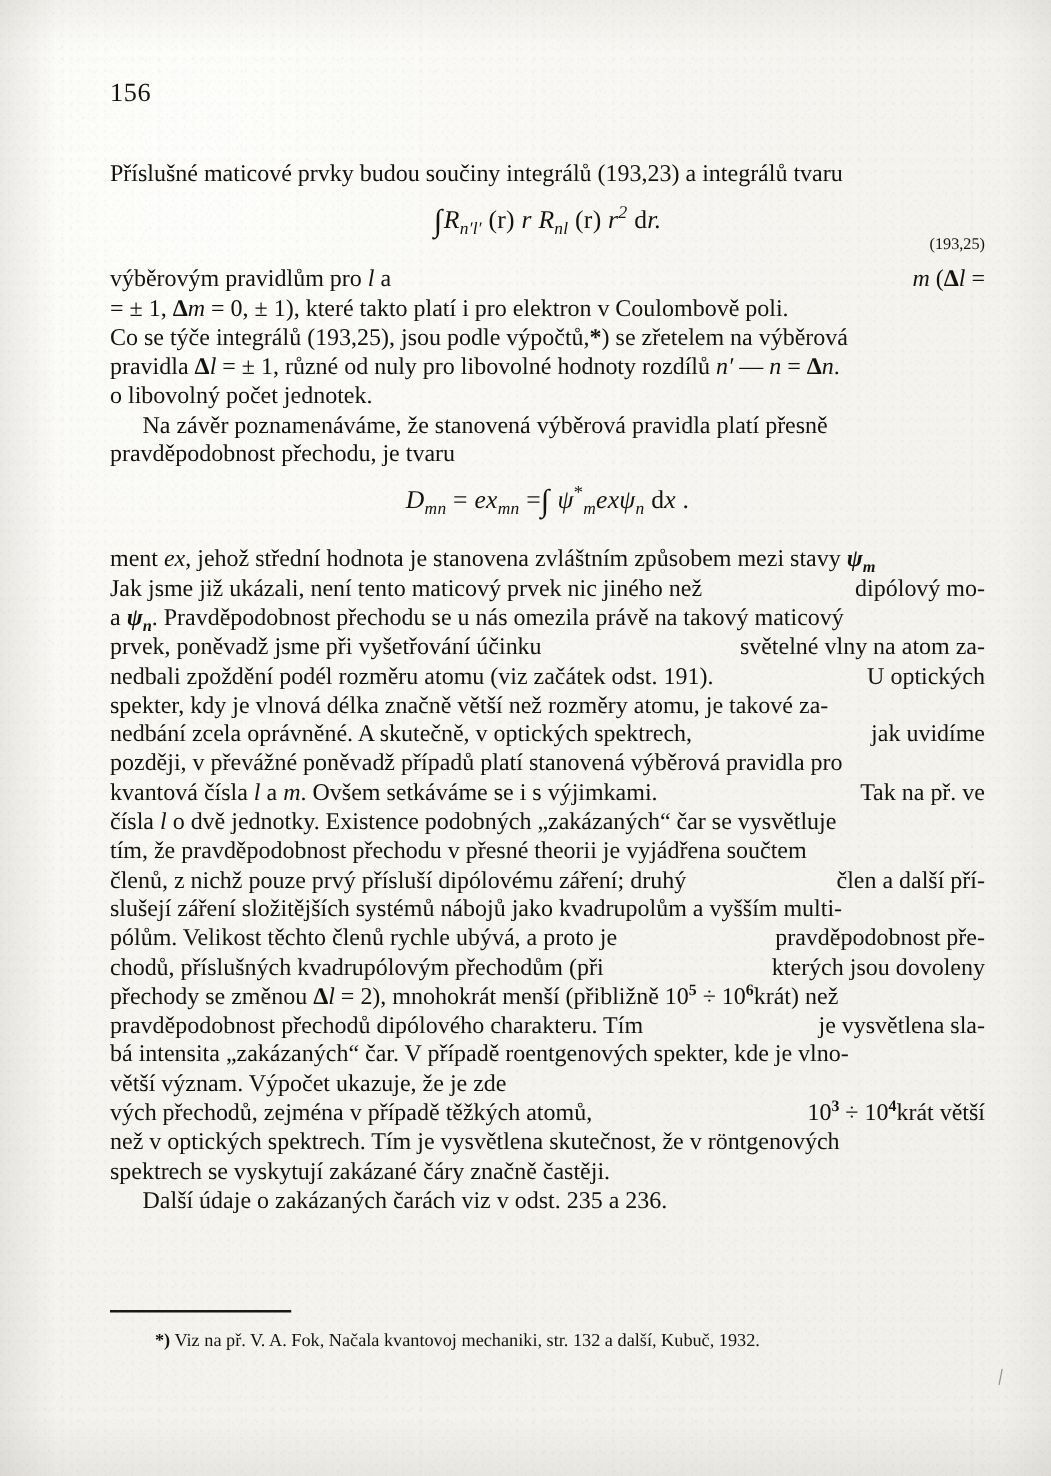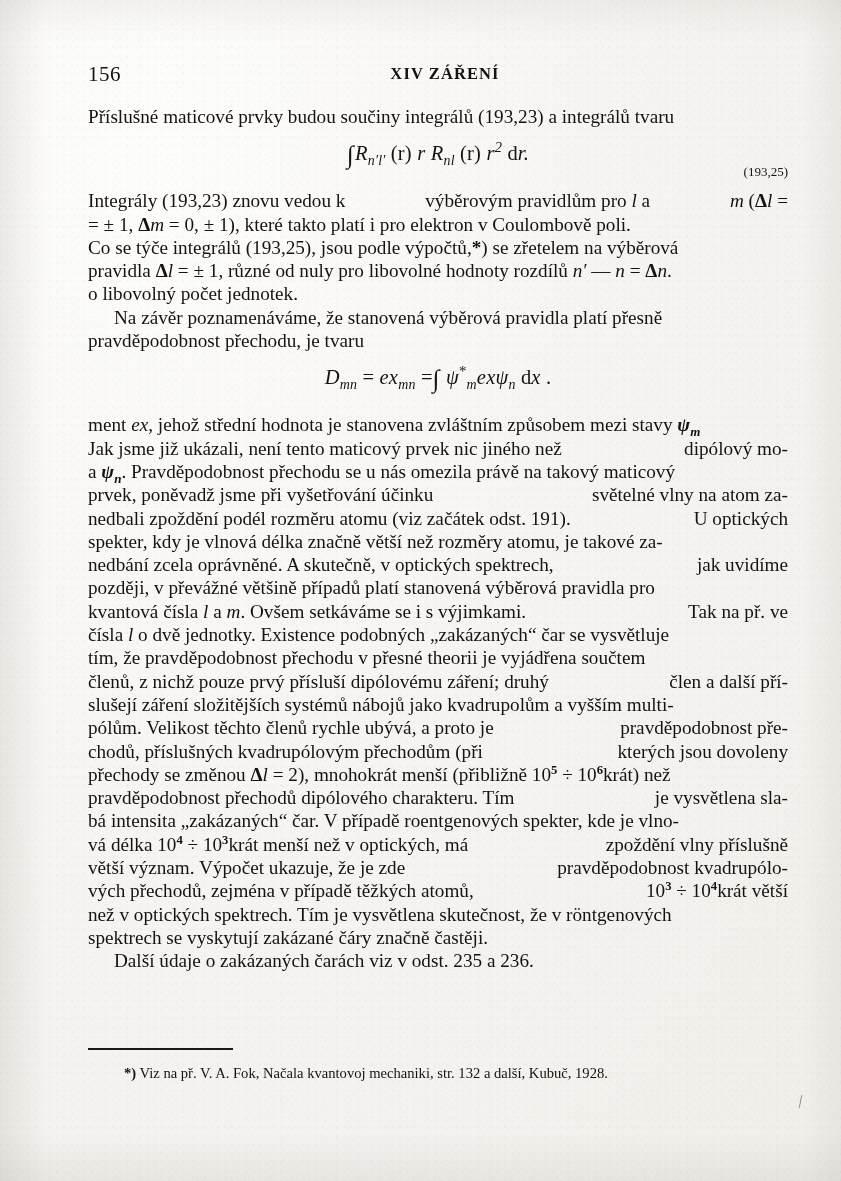--- a/index.html
+++ b/index.html
@@ -72,21 +72,21 @@
     top: 2px;
     text-align: center;
     font-size: 16.5px;
     font-weight: bold;
     letter-spacing: 1.1px;
     padding-left: 14px;
   }
 
   
   .body {
-    margin-top: 9px;
+    margin-top: 32px;
     font-size: 19.2px;
     line-height: 23.3px;
     text-align: justify;
   }
   .para {
     margin: 0;
   }
   .para + .para {
     margin-top: 0;
   }
@@ -191,21 +191,20 @@
 <body>
 
 <div class="page">
   <div class="grain"></div>
   <div class="edge-shade"></div>
 
   <div class="content">
 
     <div class="runhead">
       <div class="folio">156</div>
-      <div class="runtitle">XIV ZÁŘENÍ</div>
     </div>
 
     <div class="body">
 
       <p class="para">
         <span class="line">Příslušné maticové prvky budou součiny integrálů (193,23) a integrálů tvaru</span>
       </p>
 
       <div class="display">
         <div class="formula">
@@ -215,21 +214,20 @@
           <span>R</span><span class="sub">nl</span>
           <span class="upr">(r)</span>
           <span>r</span><span class="sup2">2</span>
           <span class="upr">d</span><span>r.</span>
         </div>
         <div class="eqno">(193,25)</div>
       </div>
 
       <p class="para">
         <span class="line just">
-            <span>Integrály (193,23) znovu vedou k </span>
             <span>výběrovým pravidlům pro <i>l</i> a </span>
             <span><i>m</i> (<span class="bf">Δ</span><i>l</i> =</span>
           </span>
         <span class="line">= ± 1, <span class="bf">Δ</span><i>m</i> = 0, ± 1), které takto platí i pro elektron v Coulombově poli.</span>
         <span class="line">Co se týče integrálů (193,25), jsou podle výpočtů,<span class="bf">*</span>) se zřetelem na výběrová</span>
         <span class="line">pravidla <span class="bf">Δ</span><i>l</i> = ± 1, různé od nuly pro libovolné hodnoty rozdílů <i>n′</i> — <i>n</i> = <span class="bf">Δ</span><i>n</i>.</span>
         <span class="line">o libovolný počet jednotek.</span>
       </p>
 
       <p class="para">
@@ -262,21 +260,21 @@
           </span>
         <span class="line just">
             <span>nedbali zpoždění podél rozměru atomu (viz začátek odst. 191). </span>
             <span>U optických</span>
           </span>
         <span class="line">spekter, kdy je vlnová délka značně větší než rozměry atomu, je takové za-</span>
         <span class="line just">
             <span>nedbání zcela oprávněné. A skutečně, v optických spektrech, </span>
             <span>jak uvidíme</span>
           </span>
-        <span class="line">později, v převážné většině případů platí stanovená výběrová pravidla pro</span>
+        <span class="line">později, v převážné poněvadž případů platí stanovená výběrová pravidla pro</span>
         <span class="line just">
             <span>kvantová čísla <i>l</i> a <i>m</i>. Ovšem setkáváme se i s výjimkami. </span>
             <span>Tak na př. ve</span>
           </span>
         <span class="line">čísla <i>l</i> o dvě jednotky. Existence podobných „zakázaných“ čar se vysvětluje</span>
         <span class="line">tím, že pravděpodobnost přechodu v přesné theorii je vyjádřena součtem</span>
         <span class="line just">
             <span>členů, z nichž pouze prvý přísluší dipólovému záření; druhý </span>
             <span>člen a další pří-</span>
           </span>
@@ -289,44 +287,39 @@
             <span>chodů, příslušných kvadrupólovým přechodům (při </span>
             <span>kterých jsou dovoleny</span>
           </span>
         <span class="line">přechody se změnou <span class="bf">Δ</span><i>l</i> = 2), mnohokrát menší (přibližně 10<sup class="ex">5</sup> ÷ 10<sup class="ex">6</sup>krát) než</span>
         <span class="line just">
             <span>pravděpodobnost přechodů dipólového charakteru. Tím </span>
             <span>je vysvětlena sla-</span>
           </span>
         <span class="line">bá intensita „zakázaných“ čar. V případě roentgenových spekter, kde je vlno-</span>
         <span class="line just">
-            <span>vá délka 10<sup class="ex">4</sup> ÷ 10<sup class="ex">3</sup>krát menší než v optických, má </span>
-            <span>zpoždění vlny příslušně</span>
-          </span>
-        <span class="line just">
             <span>větší význam. Výpočet ukazuje, že je zde </span>
-            <span>pravděpodobnost kvadrupólo-</span>
           </span>
         <span class="line just">
             <span>vých přechodů, zejména v případě těžkých atomů, </span>
             <span>10<sup class="ex">3</sup> ÷ 10<sup class="ex">4</sup>krát větší</span>
           </span>
         <span class="line">než v optických spektrech. Tím je vysvětlena skutečnost, že v röntgenových</span>
         <span class="line">spektrech se vyskytují zakázané čáry značně častěji.</span>
       </p>
 
       <p class="para">
         <span class="line indent">Další údaje o zakázaných čarách viz v odst. 235 a 236.</span>
       </p>
 
     </div>
   </div>
 
   <div class="footnote-wrap">
     <div class="fn-rule"></div>
     <div class="footnote">
       <span class="bf">*)</span>
-      <span>Viz na př. V. A. Fok, Načala kvantovoj mechaniki, str. 132 a další, Kubuč, 1928.</span>
+      <span>Viz na př. V. A. Fok, Načala kvantovoj mechaniki, str. 132 a další, Kubuč, 1932.</span>
     </div>
   </div>
 
   <div class="stray-mark"></div>
 </div>
 
 </body></html>

